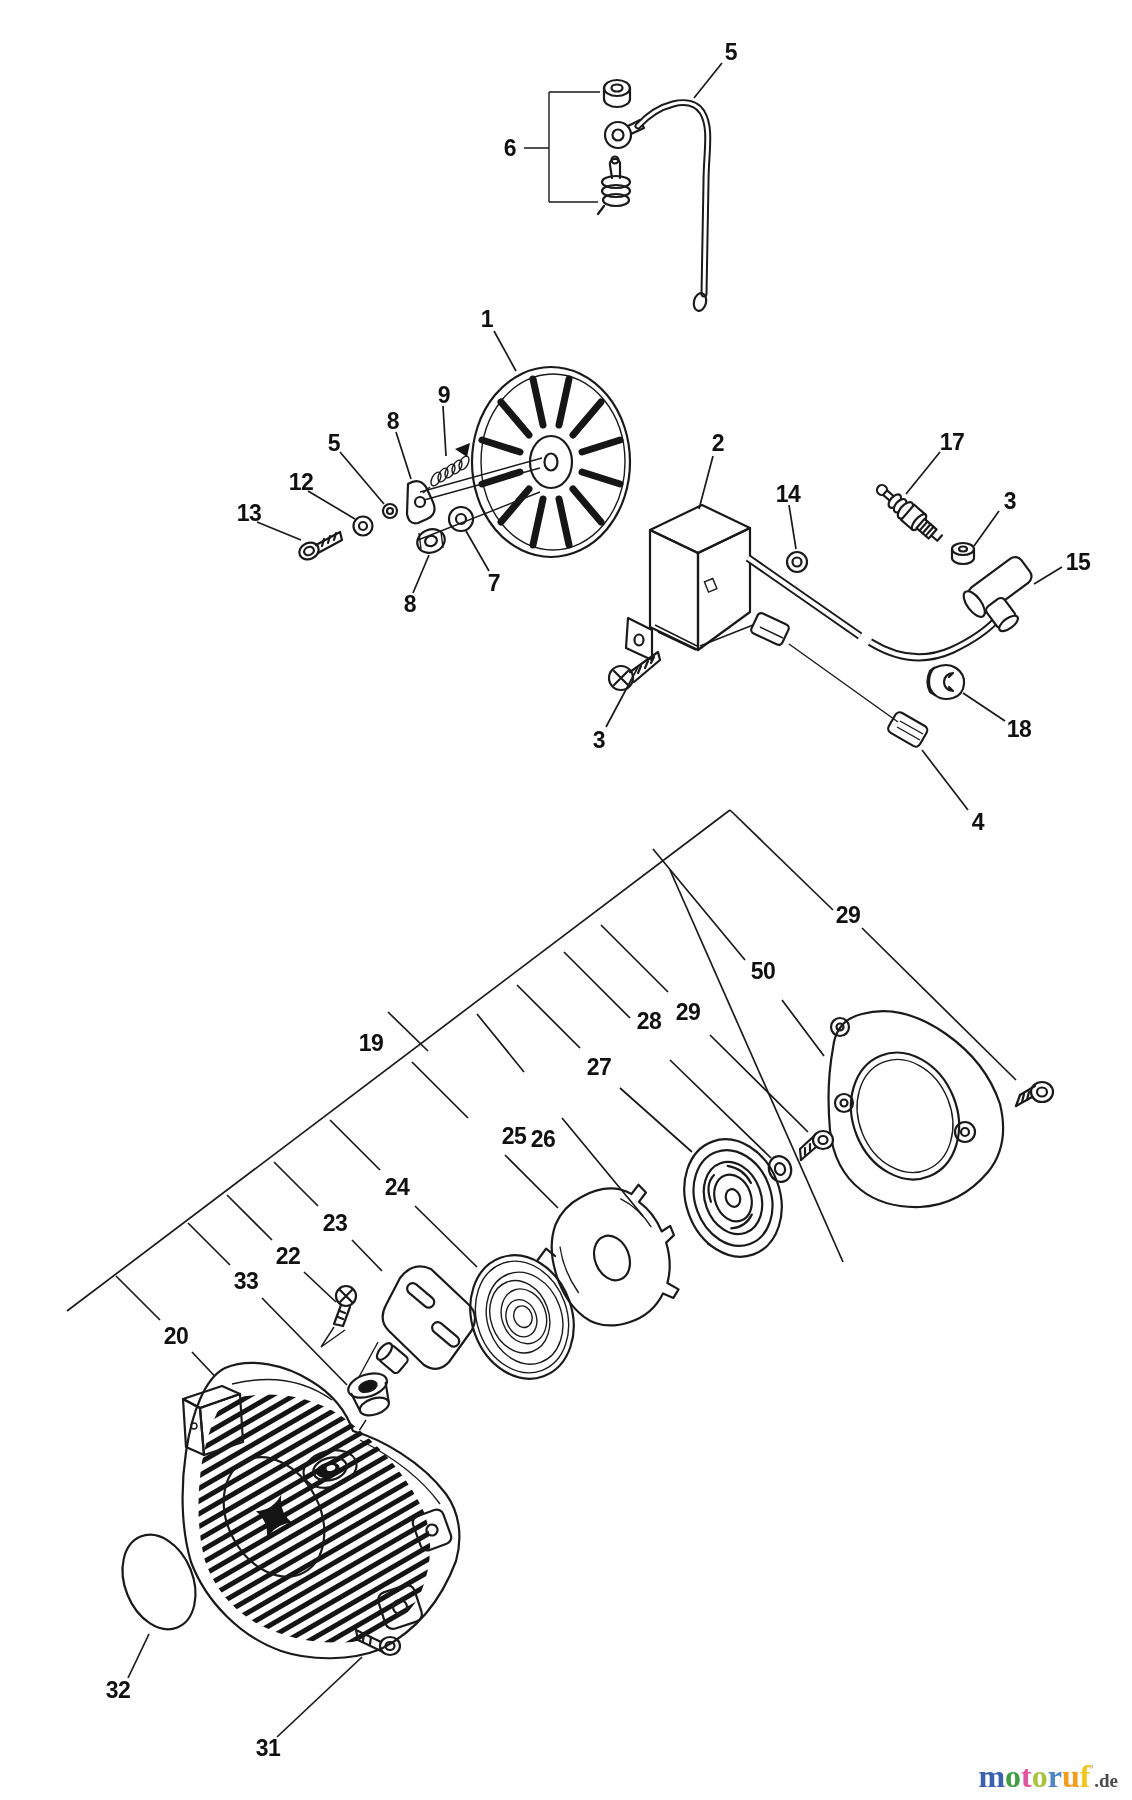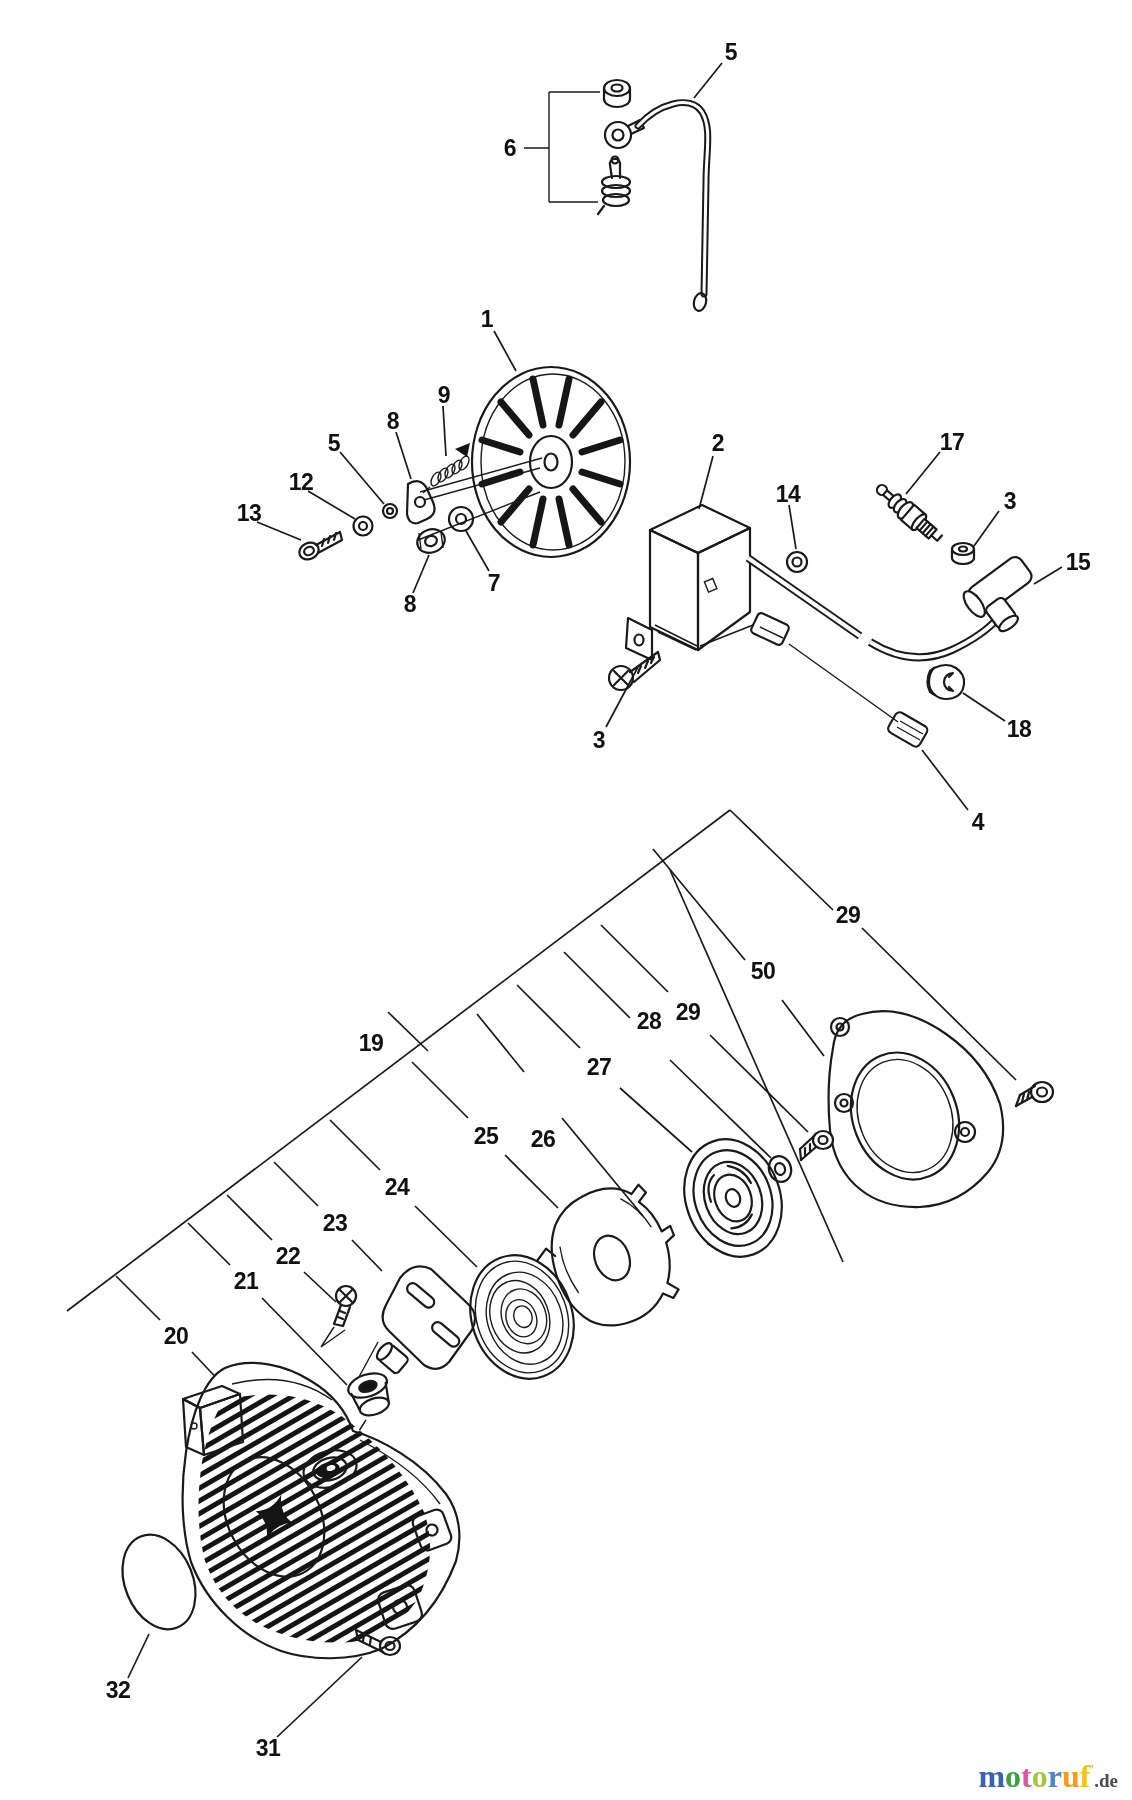--- a/index.html
+++ b/index.html
@@ -370,25 +370,25 @@
       <span class="callout" style="left: 334px; top: 443px;">5</span>
       <span class="callout" style="left: 301px; top: 482px;">12</span>
       <span class="callout" style="left: 249px; top: 513px;">13</span>
       <span class="callout" style="left: 788px; top: 494px;">14</span>
       <span class="callout" style="left: 1078px; top: 562px;">15</span>
       <span class="callout" style="left: 1010px; top: 501px;">3</span>
       <span class="callout" style="left: 952px; top: 442px;">17</span>
       <span class="callout" style="left: 1019px; top: 729px;">18</span>
       <span class="callout" style="left: 371px; top: 997px; margin-top: 46px;">19</span>
       <span class="callout" style="left: 176px; top: 1336px;">20</span>
-      <span class="callout" style="left: 246px; top: 1281px;">21</span>
+      <span class="callout" style="left: 246px; top: 1281px;">33</span>
       <span class="callout" style="left: 288px; top: 1256px;">22</span>
       <span class="callout" style="left: 335px; top: 1223px; text-align: center;">23</span>
       <span class="callout" style="left: 397px; top: 1187px;">24</span>
-      <span class="callout" style="left: 486px; top: 1136px;">25</span>
+      <span class="callout" style="left: 514px; top: 1136px;">25</span>
       <span class="callout" style="left: 543px; top: 1095px; margin-top: 44px;">26</span>
       <span class="callout" style="left: 599px; top: 1067px;">27</span>
       <span class="callout" style="left: 649px; top: 1021px; text-align: right;">28</span>
       <span class="callout" style="left: 688px; top: 1012px;">29</span>
       <span class="callout" style="left: 763px; top: 971px;">50</span>
       <span class="callout" style="left: 848px; top: 915px;">29</span>
       <span class="callout" style="left: 268px; top: 1748px;">31</span>
       <span class="callout" style="left: 118px; top: 1690px;">32</span>
     </div>
 

